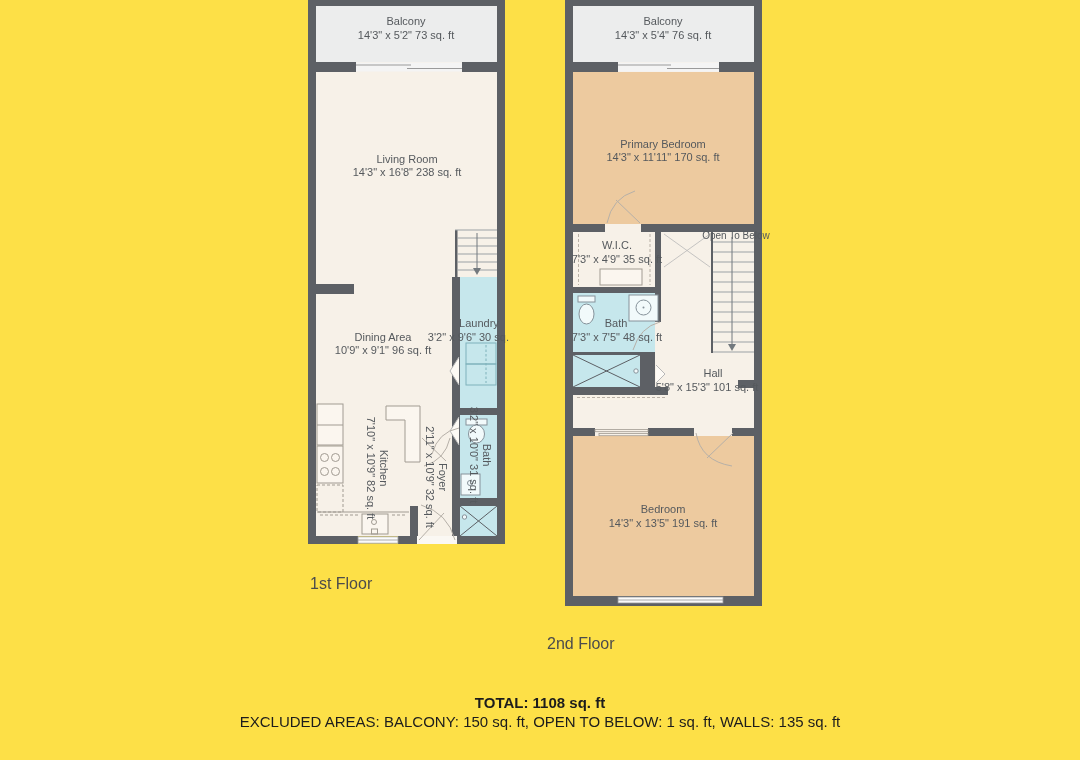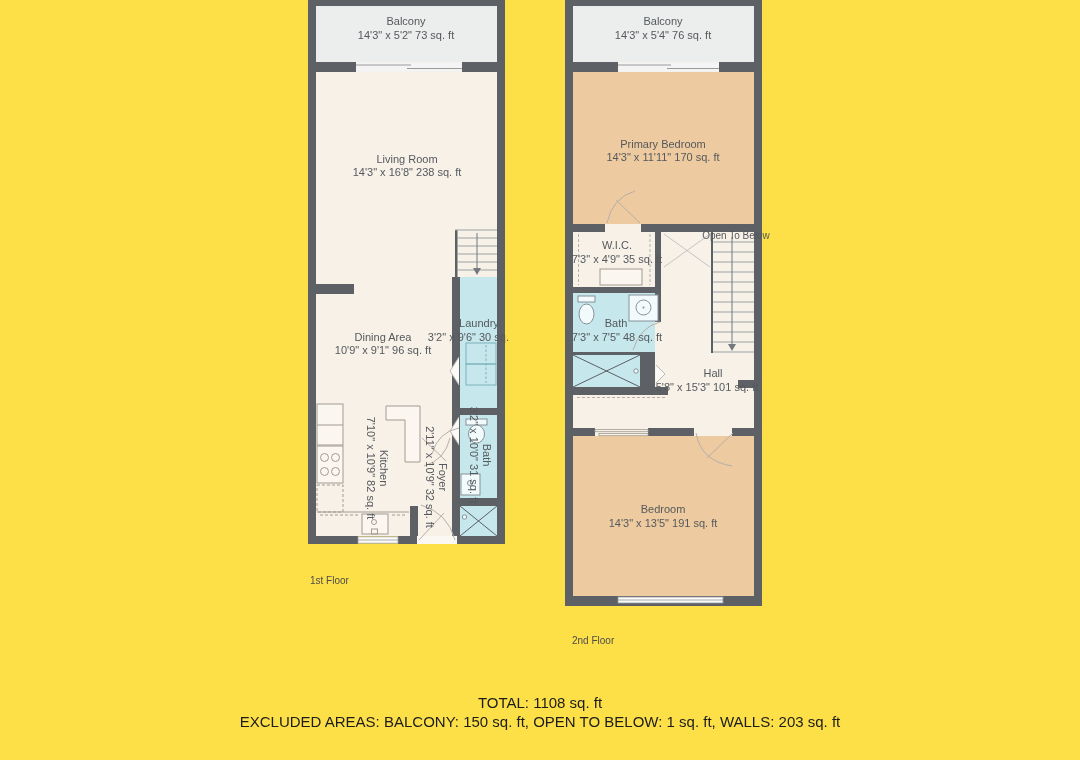--- a/index.html
+++ b/index.html
@@ -2,29 +2,29 @@
 <html><head>
 <meta charset="utf-8">
 <style>
   * { margin:0; padding:0; box-sizing:border-box; }
   html,body { width:1080px; height:760px; background:#ffffff; overflow:hidden;
               font-family:"Liberation Sans", sans-serif; }
   .page { position:relative; width:1080px; height:760px; background:#fde047; }
   .plan { position:absolute; top:0; }
   .plan-1 { left:300px; }
   .plan-2 { left:558px; }
-  .caption { position:absolute; font-size:10px; color:#4c4c4c; }
+  .caption { position:absolute; font-size:16px; color:#4c4c4c; }
   .caption-1 { left:310px; top:575px; }
-  .caption-2 { left:572px; top:635px; }
+  .caption-2 { left:547px; top:635px; }
   svg text { font-size:11px; fill:#55595d; text-anchor:middle;
              font-family:"Liberation Sans", sans-serif; }
   svg text.small { font-size:10px; }
   .summary { position:absolute; top:694px; left:0; width:1080px; text-align:center;
              color:#1c1c1c; font-size:15px; line-height:18.5px; }
-  .summary .total { font-weight:normal; }
+  .summary .total { font-weight:bold; }
 </style>
 </head>
 <body>
 
 <div class="page">
 
   <figure class="plan plan-1">
     <svg width="212" height="552" viewBox="300 0 212 552">
 
       <g>
@@ -246,16 +246,16 @@
       <text x="713" y="377">Hall</text>
       <text x="707" y="391">5'8" x 15'3" 101 sq. ft</text>
       <text x="663" y="513">Bedroom</text>
       <text x="663" y="527">14'3" x 13'5" 191 sq. ft</text>
     </svg>
   </figure>
   <div class="caption caption-2">2nd Floor</div>
 
   <div class="summary">
     <div class="total">TOTAL: 1108 sq. ft</div>
-    <div>EXCLUDED AREAS: BALCONY: 150 sq. ft, OPEN TO BELOW: 1 sq. ft, WALLS: 203 sq. ft</div>
+    <div>EXCLUDED AREAS: BALCONY: 150 sq. ft, OPEN TO BELOW: 1 sq. ft, WALLS: 135 sq. ft</div>
   </div>
 
 </div>
 
 </body></html>

